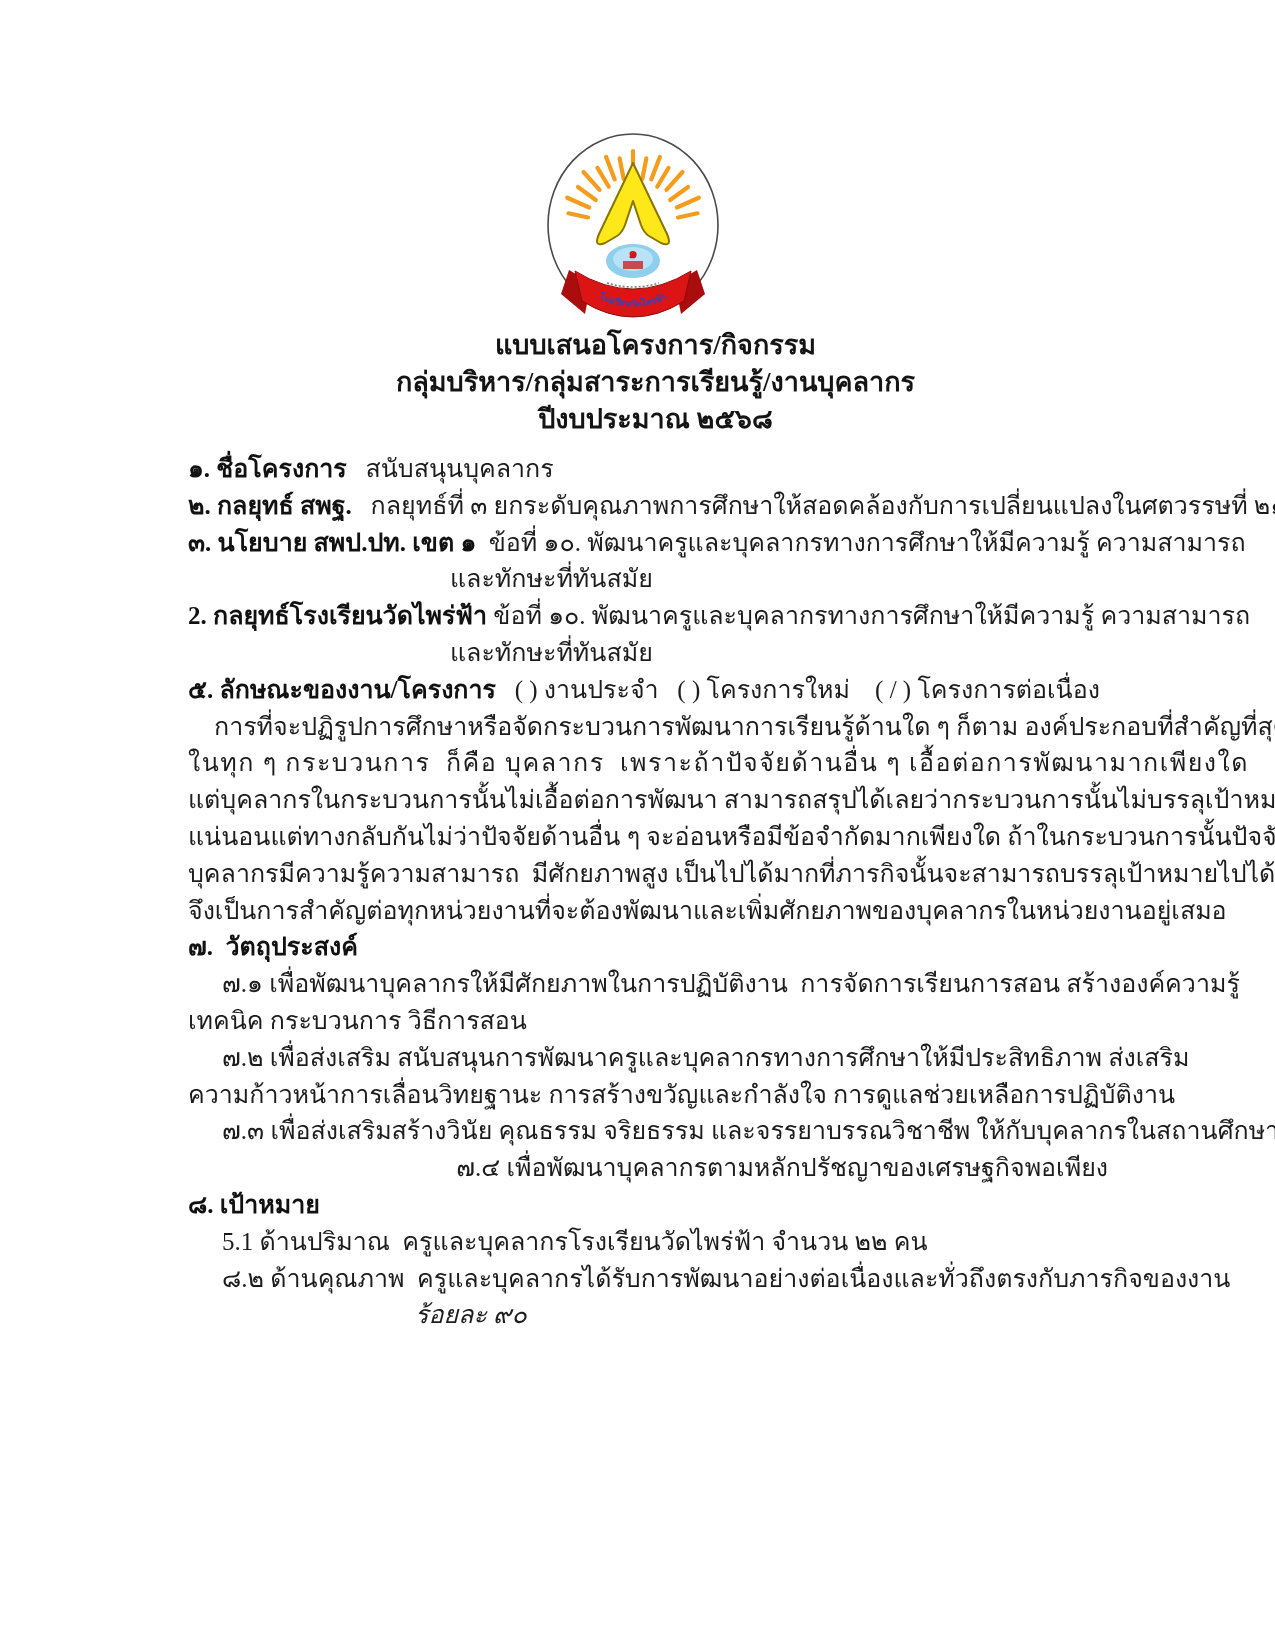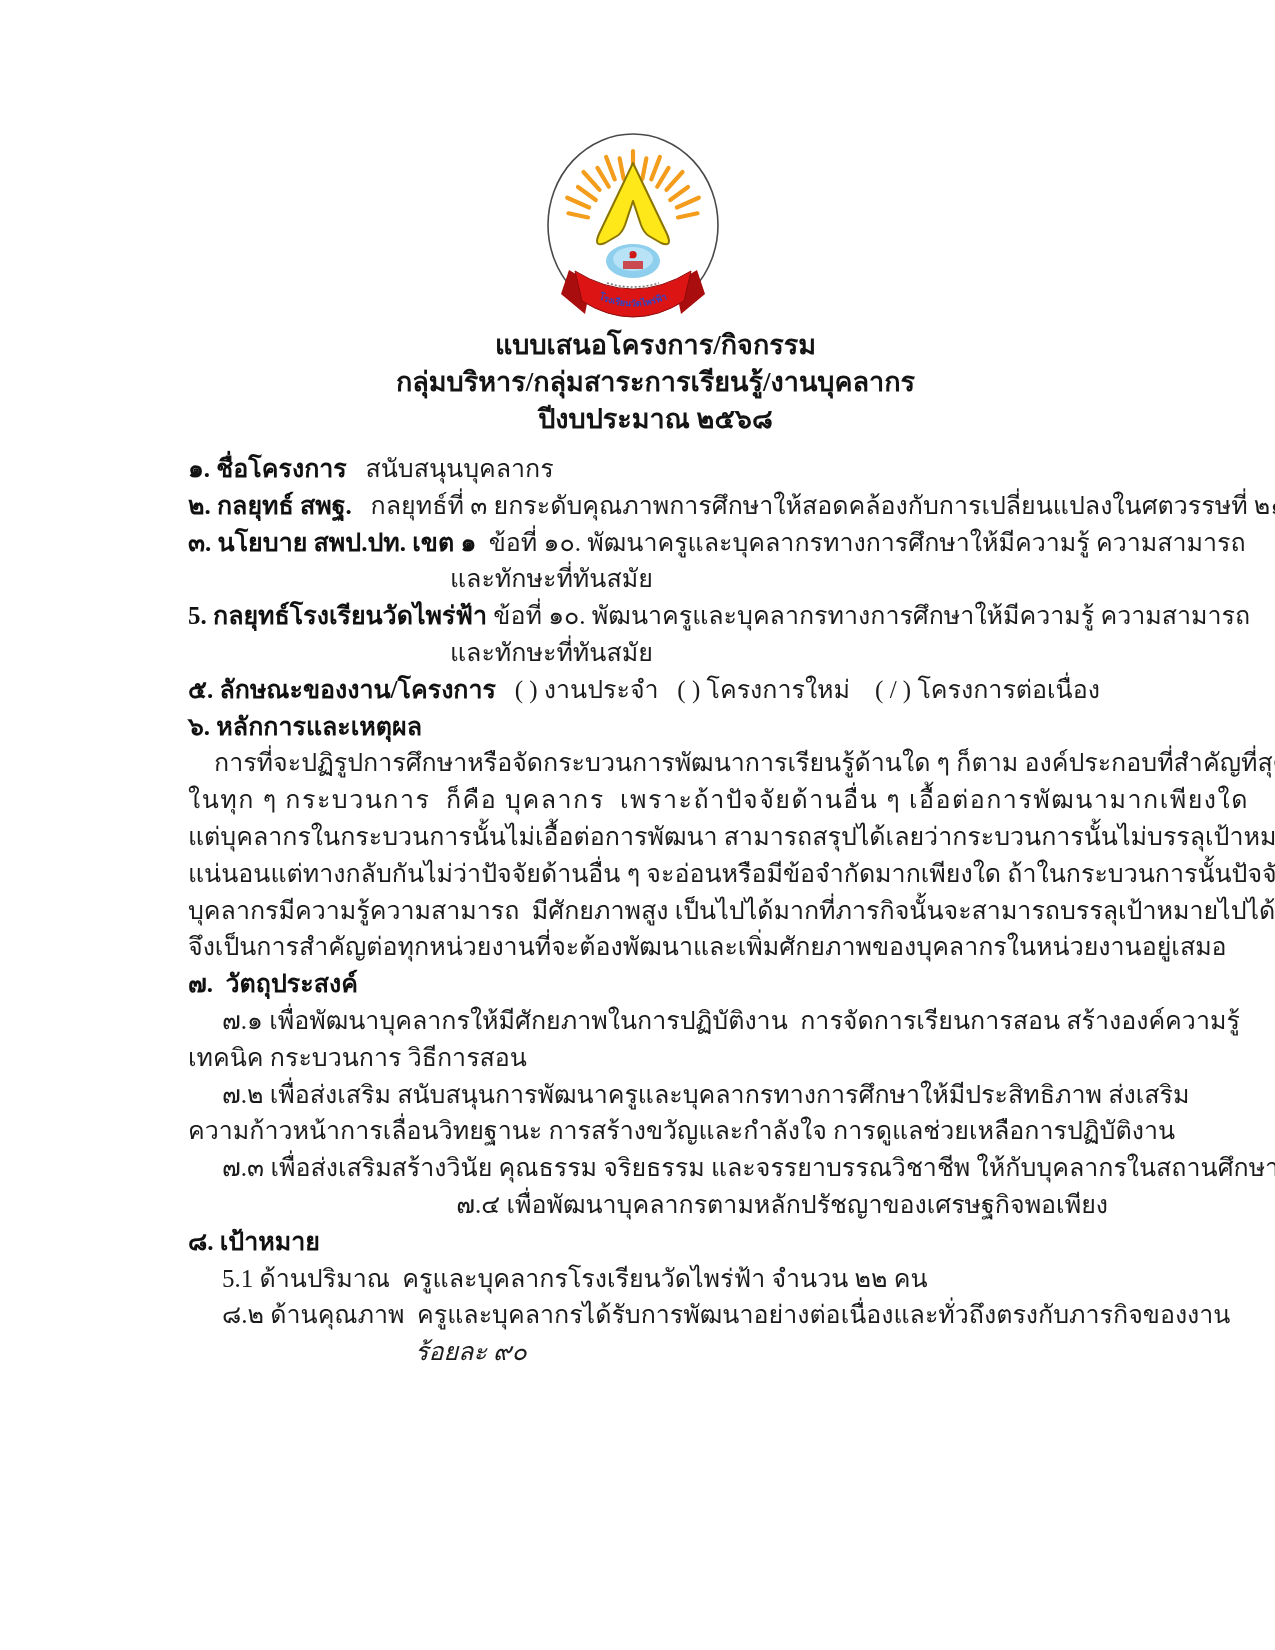--- a/index.html
+++ b/index.html
@@ -86,24 +86,23 @@
     <div>แบบเสนอโครงการ/กิจกรรม</div>
     <div>กลุ่มบริหาร/กลุ่มสาระการเรียนรู้/งานบุคลากร</div>
     <div>ปีงบประมาณ  ๒๕๖๘</div>
   </div>
 
   <div class="content" id="content">
       <div class="line"><span class="b">๑. ชื่อโครงการ</span><span class="n">   สนับสนุนบุคลากร</span></div>
       <div class="line"><span class="b">๒. กลยุทธ์ สพฐ.</span><span class="n">   กลยุทธ์ที่ ๓ ยกระดับคุณภาพการศึกษาให้สอดคล้องกับการเปลี่ยนแปลงในศตวรรษที่ ๒๑</span></div>
       <div class="line"><span class="b">๓. นโยบาย สพป.ปท. เขต ๑</span><span class="n">  ข้อที่ ๑๐. พัฒนาครูและบุคลากรทางการศึกษาให้มีความรู้ ความสามารถ</span></div>
       <div class="line" style="padding-left: 262px;"><span class="n">และทักษะที่ทันสมัย</span></div>
-      <div class="line"><span class="b">5. กลยุทธ์โรงเรียนวัดไพร่ฟ้า</span><span class="n"> ข้อที่ ๑๐. พัฒนาครูและบุคลากรทางการศึกษาให้มีความรู้ ความสามารถ</span></div>
+      <div class="line"><span class="b">2. กลยุทธ์โรงเรียนวัดไพร่ฟ้า</span><span class="n"> ข้อที่ ๑๐. พัฒนาครูและบุคลากรทางการศึกษาให้มีความรู้ ความสามารถ</span></div>
       <div class="line" style="padding-left: 262px;"><span class="n">และทักษะที่ทันสมัย</span></div>
       <div class="line"><span class="b">๕. ลักษณะของงาน/โครงการ</span><span class="n">   ( ) งานประจำ   ( ) โครงการใหม่    ( / ) โครงการต่อเนื่อง</span></div>
-      <div class="line"><span class="b">๖. หลักการและเหตุผล</span></div>
       <div class="line" style="padding-left: 26px;"><span class="n">การที่จะปฏิรูปการศึกษาหรือจัดกระบวนการพัฒนาการเรียนรู้ด้านใด ๆ ก็ตาม องค์ประกอบที่สำคัญที่สุด</span></div>
       <div class="line" style="letter-spacing: 1.5px;"><span class="n">ในทุก ๆ กระบวนการ  ก็คือ บุคลากร  เพราะถ้าปัจจัยด้านอื่น ๆ เอื้อต่อการพัฒนามากเพียงใด</span></div>
       <div class="line"><span class="n">แต่บุคลากรในกระบวนการนั้นไม่เอื้อต่อการพัฒนา สามารถสรุปได้เลยว่ากระบวนการนั้นไม่บรรลุเป้าหมาย</span></div>
       <div class="line"><span class="n">แน่นอนแต่ทางกลับกันไม่ว่าปัจจัยด้านอื่น ๆ จะอ่อนหรือมีข้อจำกัดมากเพียงใด ถ้าในกระบวนการนั้นปัจจัย</span></div>
       <div class="line"><span class="n">บุคลากรมีความรู้ความสามารถ  มีศักยภาพสูง เป็นไปได้มากที่ภารกิจนั้นจะสามารถบรรลุเป้าหมายไปได้ด้วยดี</span></div>
       <div class="line"><span class="n">จึงเป็นการสำคัญต่อทุกหน่วยงานที่จะต้องพัฒนาและเพิ่มศักยภาพของบุคลากรในหน่วยงานอยู่เสมอ</span></div>
       <div class="line"><span class="b">๗.  วัตถุประสงค์</span></div>
       <div class="line" style="padding-left: 34px;"><span class="n">๗.๑ เพื่อพัฒนาบุคลากรให้มีศักยภาพในการปฏิบัติงาน  การจัดการเรียนการสอน สร้างองค์ความรู้</span></div>
       <div class="line"><span class="n">เทคนิค กระบวนการ วิธีการสอน</span></div>
       <div class="line" style="padding-left: 34px;"><span class="n">๗.๒ เพื่อส่งเสริม สนับสนุนการพัฒนาครูและบุคลากรทางการศึกษาให้มีประสิทธิภาพ ส่งเสริม</span></div>

